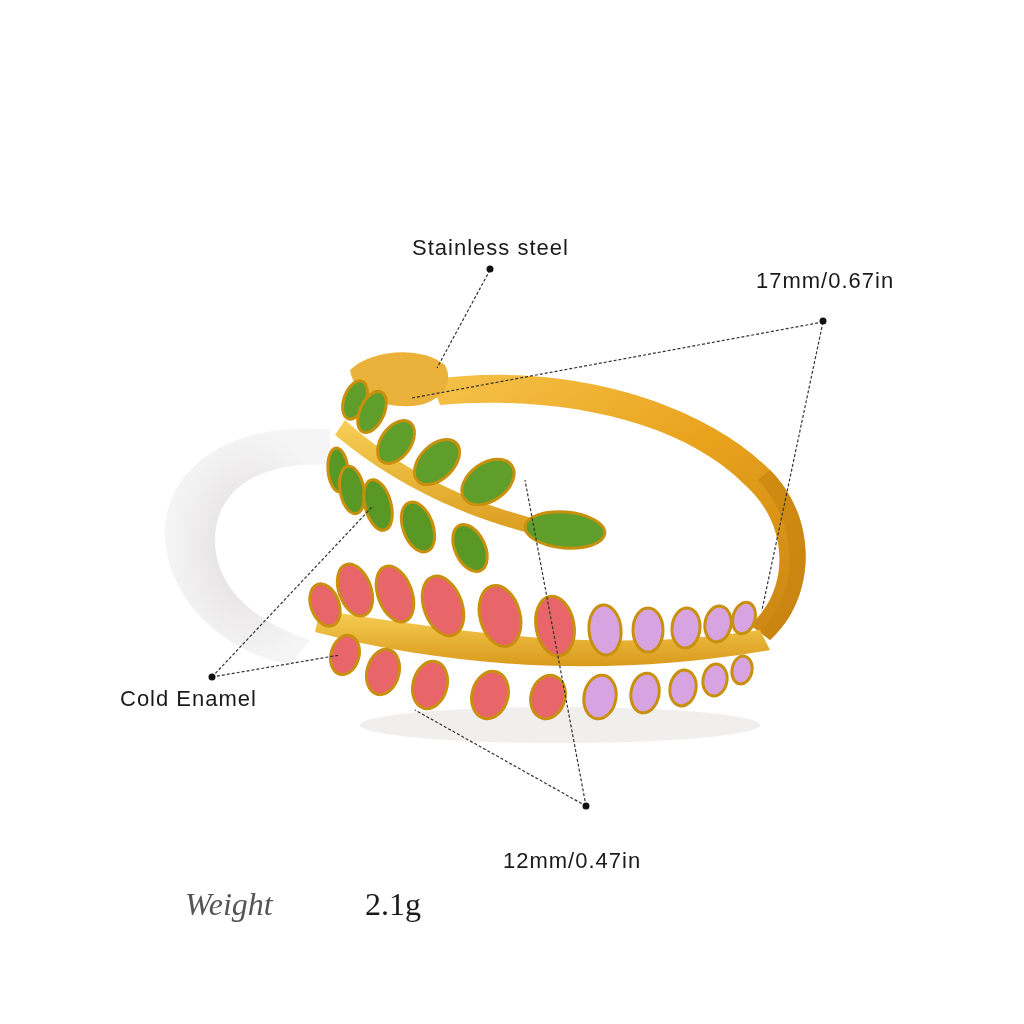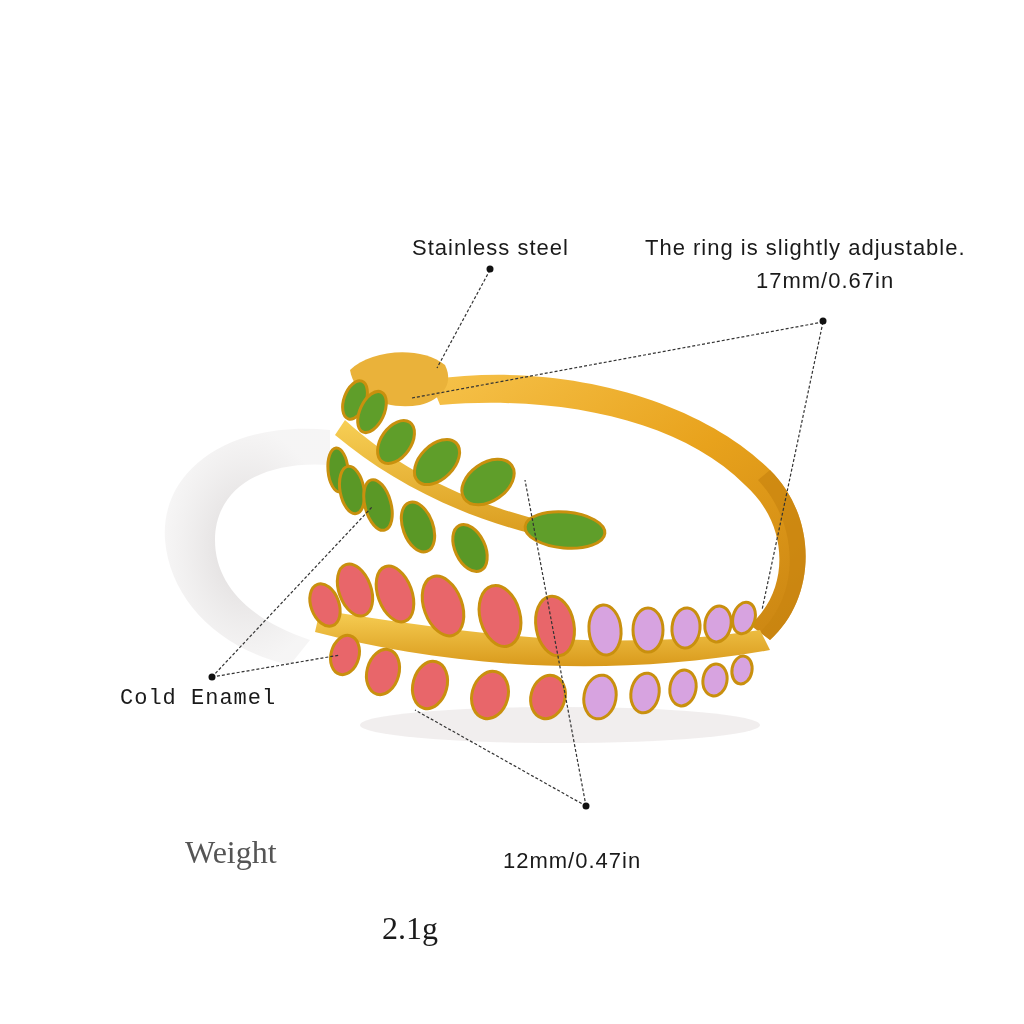--- a/index.html
+++ b/index.html
@@ -116,20 +116,19 @@
     </g>
     <g fill="#111111">
       <circle cx="490" cy="269" r="3.5"></circle>
       <circle cx="823" cy="321" r="3.5"></circle>
       <circle cx="212" cy="677" r="3.5"></circle>
       <circle cx="586" cy="806" r="3.5"></circle>
     </g>
   </svg>
 
   <div class="label lbl-sans" style="left:412px; top:235px;">Stainless steel</div>
-  <div class="label lbl-sans" style="left:645px; top:235px;">The ring is slightly adjustable.</div>
   <div class="label lbl-sans" style="left:756px; top:268px;">17mm/0.67in</div>
-  <div class="label lbl-sans" style="left:120px; top:686px;font-family:Liberation Mono, monospace;">Cold Enamel</div>
+  <div class="label lbl-sans" style="left:120px; top:686px;">Cold Enamel</div>
   <div class="label lbl-sans" style="left:503px; top:848px;">12mm/0.47in</div>
 
-  <div class="weight weight-label" style="left:185px; top:834px;">Weight</div>
-  <div class="weight weight-value" style="left:382px; top:886px;margin-top:24px;">2.1g</div>
+  <div class="weight weight-label" style="left:185px; top:886px;font-style:italic;">Weight</div>
+  <div class="weight weight-value" style="left:365px; top:886px;">2.1g</div>
 </div>
 
 </body></html>

